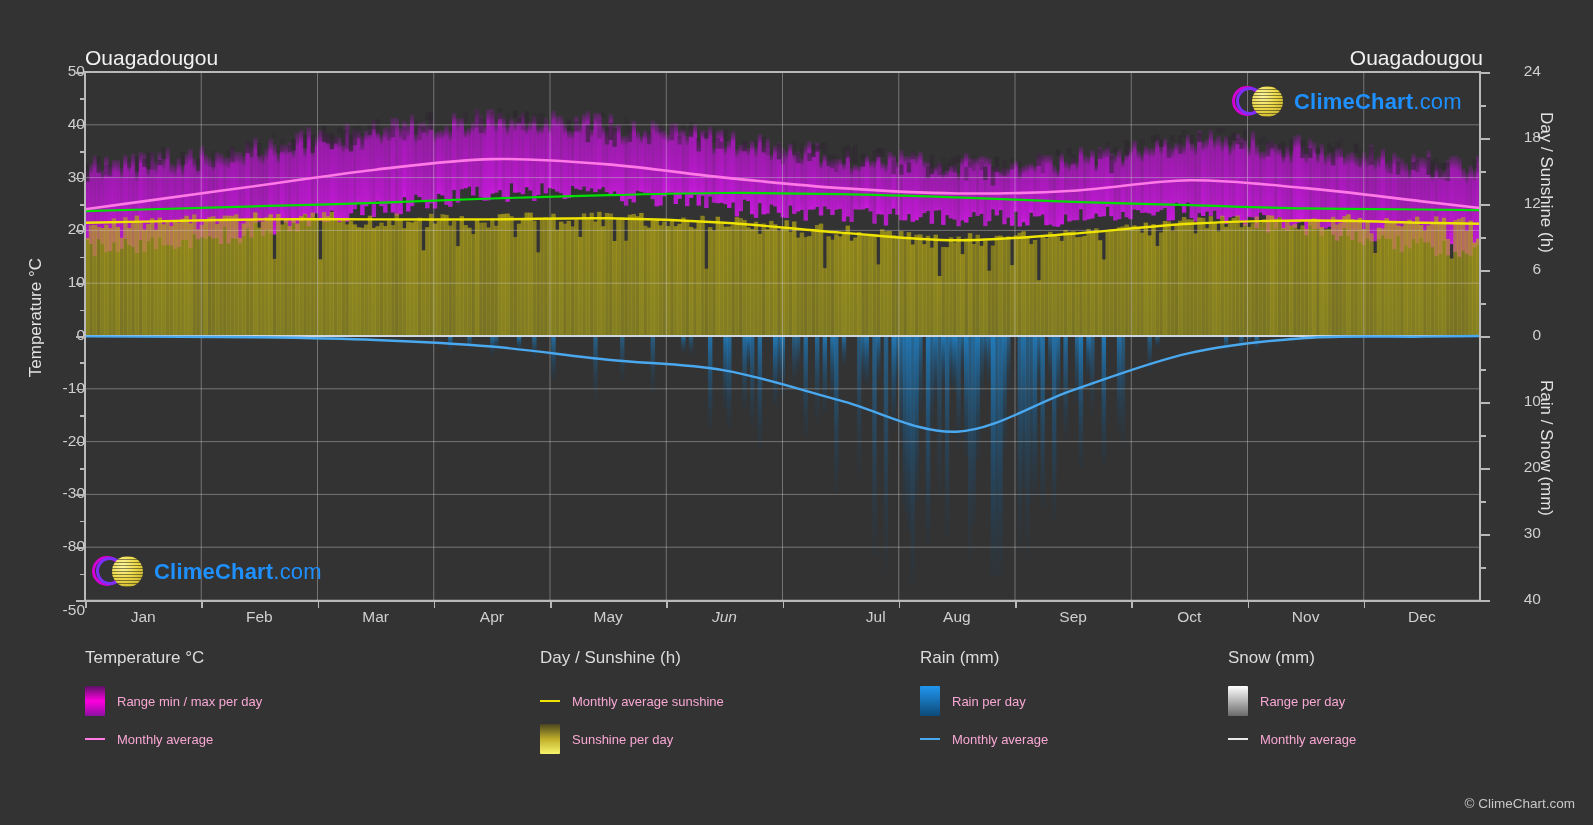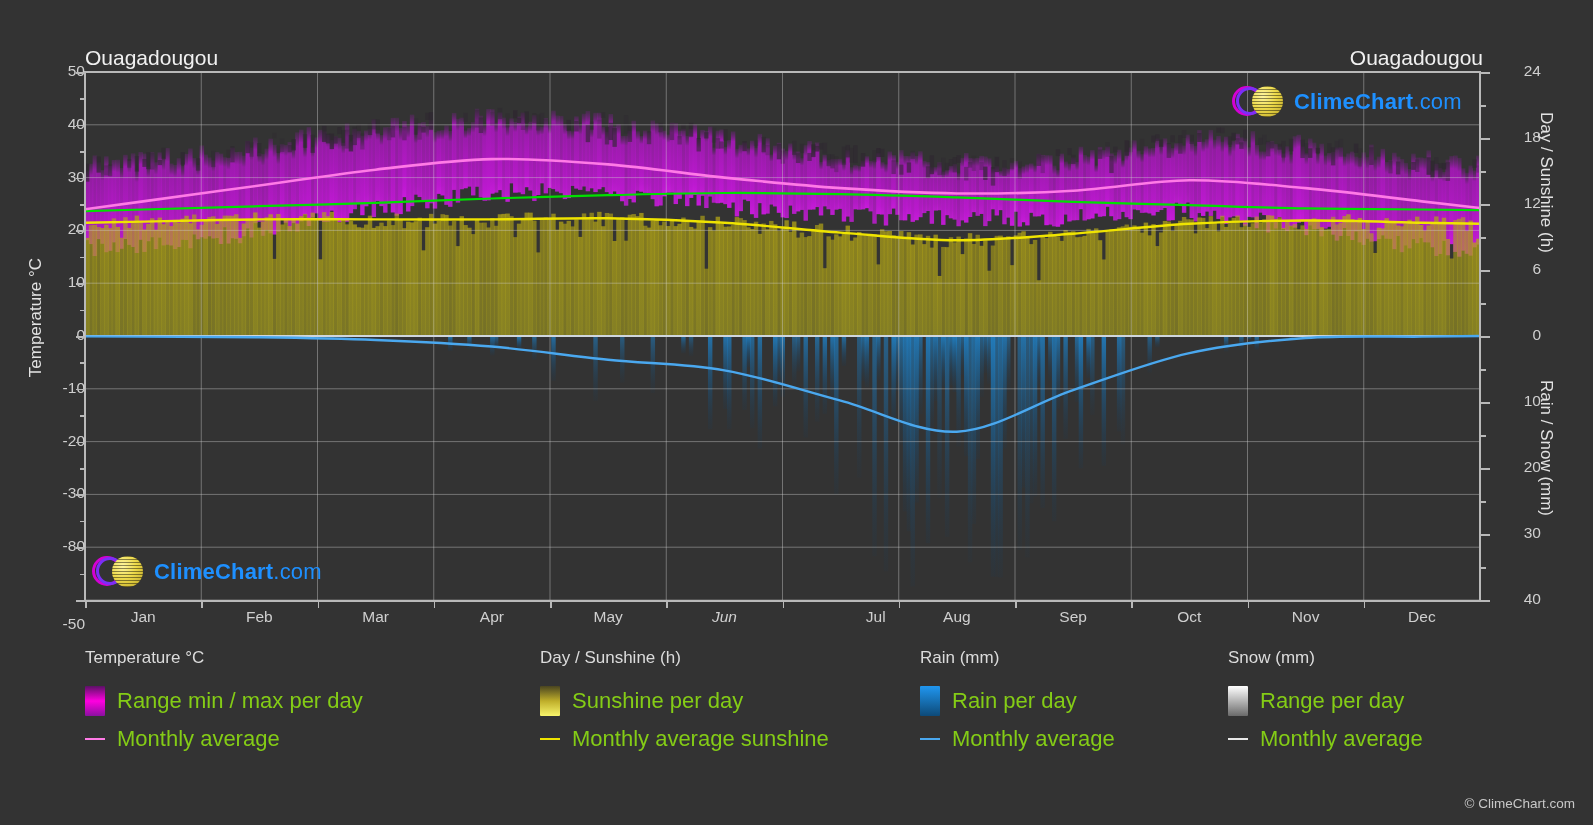--- a/index.html
+++ b/index.html
@@ -52,21 +52,21 @@
   #ylab-r1{left:1536px;top:112px;}
   #ylab-r2{left:1536px;top:380px;}
 
   
   #legend{position:absolute;left:0;top:648px;width:100%;height:177px;}
   .lg-col{position:absolute;top:0;}
   .lg-head{font-size:17px;color:#dcdcdc;margin-bottom:14px;}
   .lg-row{display:flex;align-items:center;height:38px;}
   .lg-swatch{width:20px;height:30px;margin-right:12px;flex:0 0 20px;border-radius:1px;}
   .lg-line{width:20px;height:0;border-top:2px solid #fff;margin-right:12px;flex:0 0 20px;}
-  .lg-text{font-size:22px;color:#84cc16;white-space:nowrap;}
+  .lg-text{font-size:13px;color:#f9a8d4;white-space:nowrap;}
   #copyright{position:absolute;right:18px;bottom:14px;font-size:13.5px;color:#c8c8c8;}
 
   
   .wm{position:absolute;display:flex;align-items:center;}
   .wm-text{font-size:22px;color:#1e90ff;font-weight:bold;letter-spacing:.2px;}
   .wm-text .dotcom{color:#1e90ff;font-weight:normal;}
   #wm-top{left:1232px;top:82px;}
   #wm-bottom{left:92px;top:552px;}
   .wm-logo{position:relative;width:54px;height:40px;margin-right:8px;}
   .wm-ring{position:absolute;left:0;top:4px;width:30px;height:30px;border-radius:50%;
@@ -1186,21 +1186,21 @@
       <div class="ytl" style="top: 326px;">0</div>
       <div class="tickmark tm-l" style="top: 336px; position: absolute;"></div>
       <div class="ytl" style="top: 378.8px;">-10</div>
       <div class="tickmark tm-l" style="top: 388.8px; position: absolute;"></div>
       <div class="ytl" style="top: 431.6px;">-20</div>
       <div class="tickmark tm-l" style="top: 441.6px; position: absolute;"></div>
       <div class="ytl" style="top: 484.4px;">-30</div>
       <div class="tickmark tm-l" style="top: 494.4px; position: absolute;"></div>
       <div class="ytl" style="top: 537.2px;">-80</div>
       <div class="tickmark tm-l" style="top: 547.2px; position: absolute;"></div>
-      <div class="ytl" style="top: 615px;">-50</div>
+      <div class="ytl" style="top: 601px;">-50</div>
       <div class="tickmark tm-l" style="top: 600px; position: absolute;"></div>
       <div class="tickmark tm-minor-l" style="top: 98.4px; position: absolute;"></div>
       <div class="tickmark tm-minor-l" style="top: 151.2px; position: absolute;"></div>
       <div class="tickmark tm-minor-l" style="top: 204px; position: absolute;"></div>
       <div class="tickmark tm-minor-l" style="top: 256.8px; position: absolute;"></div>
       <div class="tickmark tm-minor-l" style="top: 309.6px; position: absolute;"></div>
       <div class="tickmark tm-minor-l" style="top: 362.4px; position: absolute;"></div>
       <div class="tickmark tm-minor-l" style="top: 415.2px; position: absolute;"></div>
       <div class="tickmark tm-minor-l" style="top: 468px; position: absolute;"></div>
       <div class="tickmark tm-minor-l" style="top: 520.8px; position: absolute;"></div>
@@ -1290,26 +1290,26 @@
           <div class="lg-text">Range min / max per day</div>
         </div>
         <div class="lg-row">
           <div class="lg-line" style="border-top-color: rgb(255, 122, 230);"></div>
           <div class="lg-text">Monthly average</div>
         </div>
       </div>
       <div class="lg-col" style="left: 540px;">
         <div class="lg-head">Day / Sunshine (h)</div>
         <div class="lg-row">
+          <div class="lg-line" style="border-top-color: rgb(239, 228, 0);"></div>
+          <div class="lg-text">Monthly average sunshine</div>
+        </div>
+        <div class="lg-row">
           <div class="lg-swatch" style="background: linear-gradient(rgb(74, 69, 32), rgb(191, 174, 42), rgb(247, 244, 107));"></div>
           <div class="lg-text">Sunshine per day</div>
-        </div>
-        <div class="lg-row">
-          <div class="lg-line" style="border-top-color: rgb(239, 228, 0);"></div>
-          <div class="lg-text">Monthly average sunshine</div>
         </div>
       </div>
       <div class="lg-col" style="left: 920px;">
         <div class="lg-head">Rain (mm)</div>
         <div class="lg-row">
           <div class="lg-swatch" style="background: linear-gradient(rgb(32, 150, 239), rgb(13, 74, 120));"></div>
           <div class="lg-text">Rain per day</div>
         </div>
         <div class="lg-row">
           <div class="lg-line" style="border-top-color: rgb(74, 168, 239);"></div>

